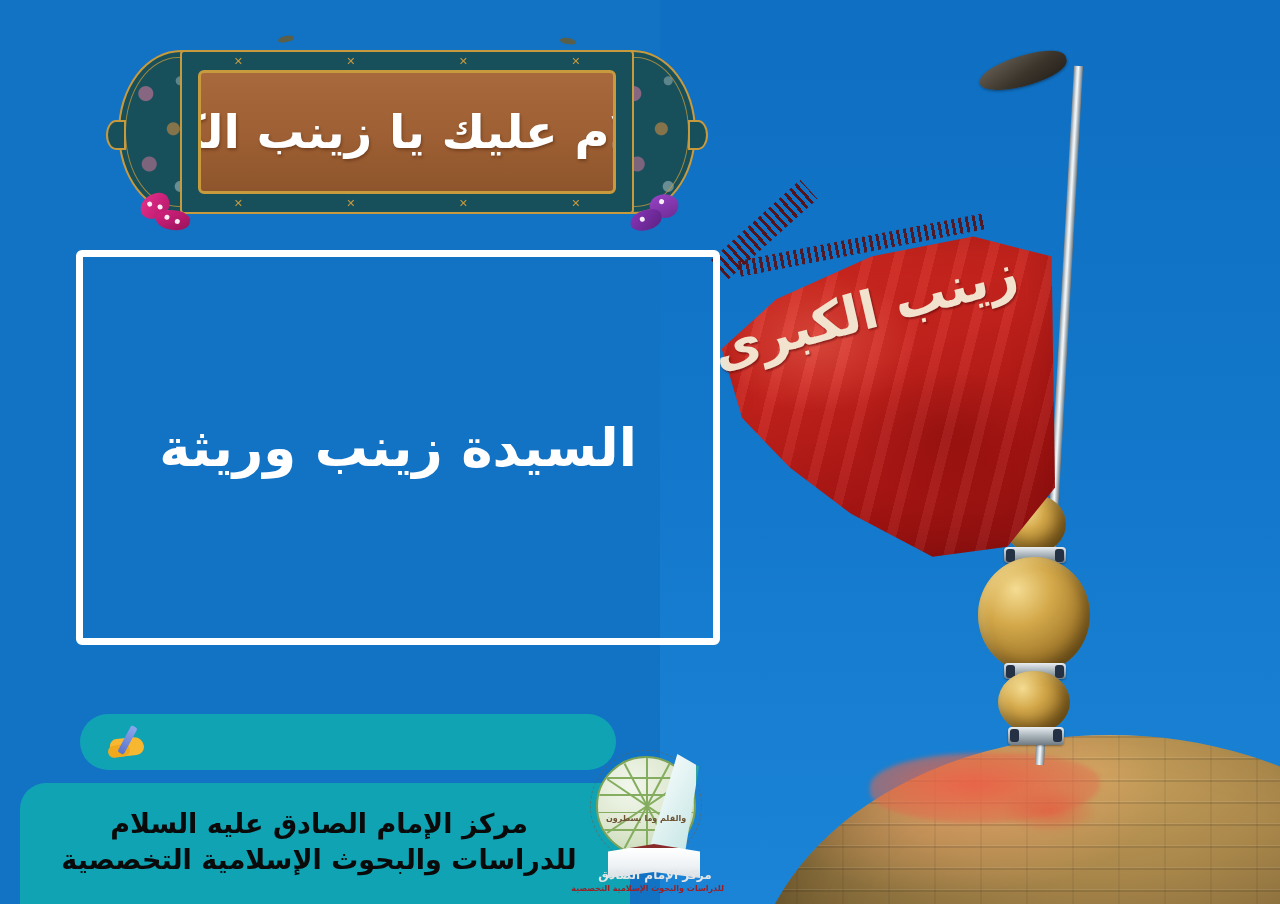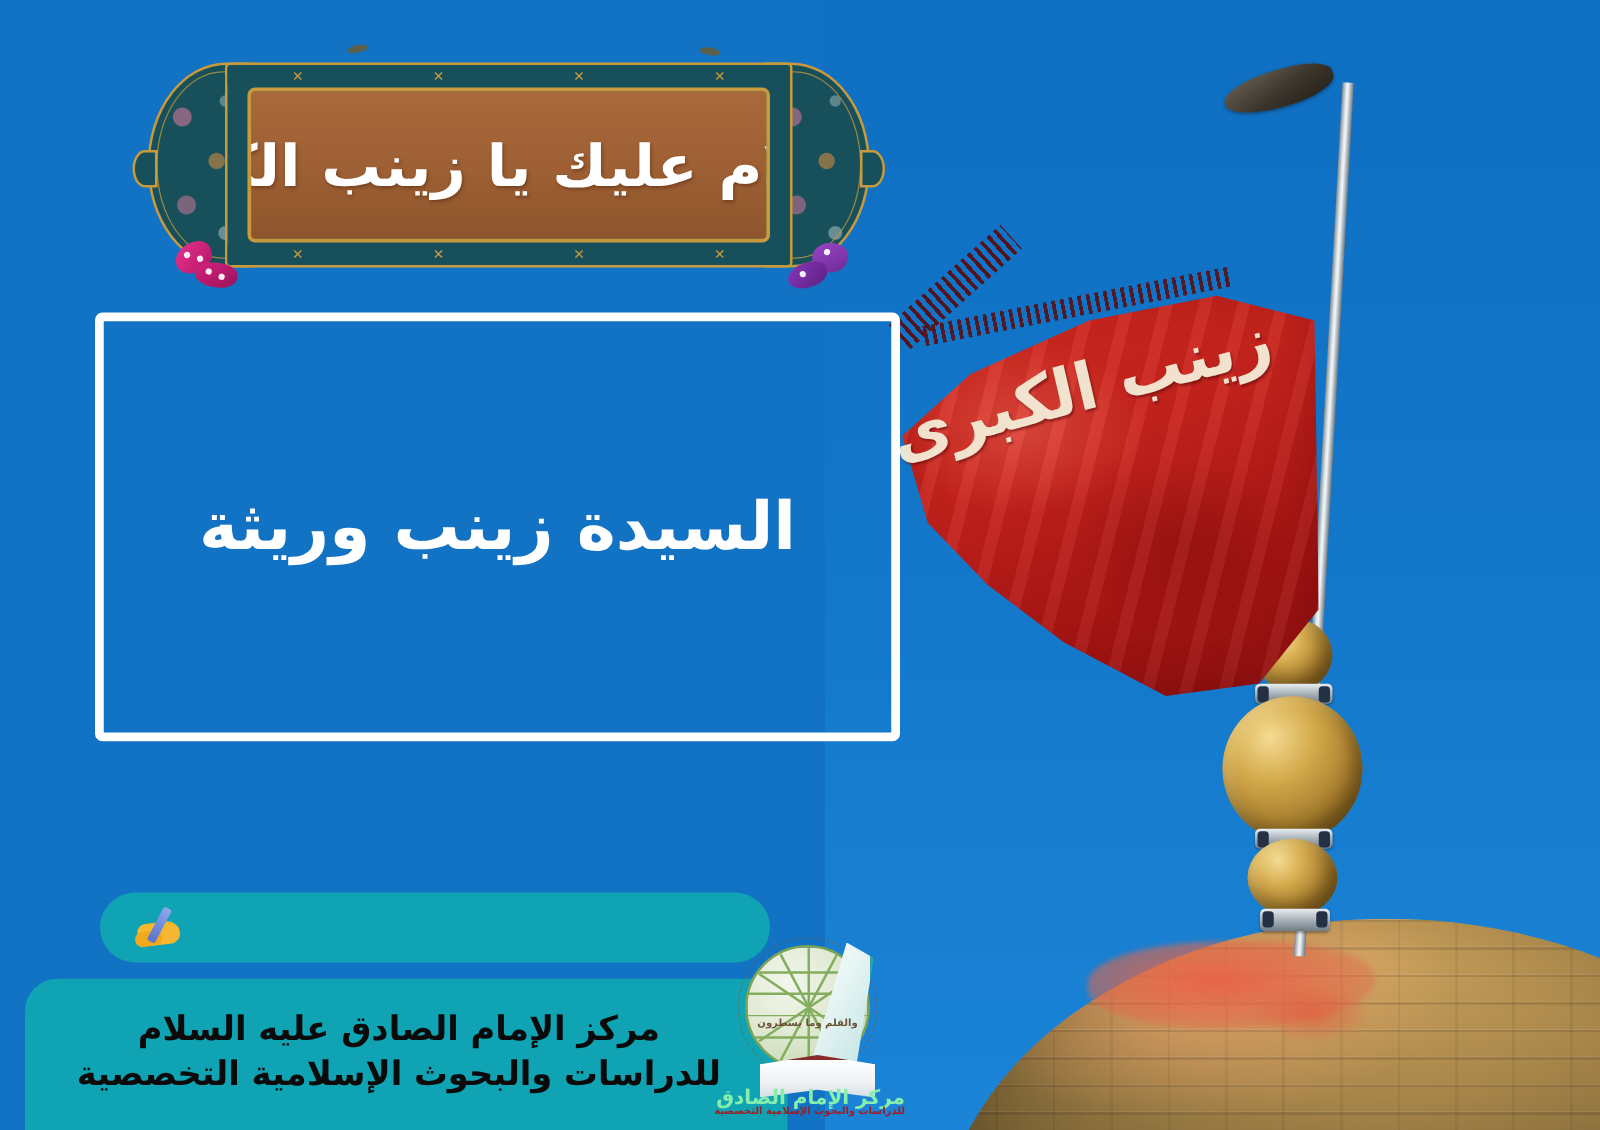--- a/index.html
+++ b/index.html
@@ -187,21 +187,21 @@
   .btf.pink .w1{left:0;top:0;width:30px;height:24px;background:linear-gradient(140deg,#e8318c,#b3176a);transform:rotate(-18deg);}
   .btf.pink .w2{left:16px;top:16px;width:34px;height:20px;background:linear-gradient(140deg,#d9237f,#97115a);transform:rotate(12deg);}
   .btf.purple{right:18px;top:150px;}
   .btf.purple .w1{right:0;top:0;width:28px;height:24px;background:linear-gradient(140deg,#9b45c9,#6c2a92);transform:rotate(16deg);}
   .btf.purple .w2{right:16px;top:16px;width:32px;height:20px;background:linear-gradient(140deg,#8a35bb,#5c2180);transform:rotate(-12deg);}
   .heart{position:absolute;width:5px;height:5px;background:#fff;border-radius:50%;opacity:.92;}
   .tinybird{position:absolute;width:16px;height:6px;background:#6b5a2a;border-radius:50% 50% 40% 40%;opacity:.8;}
 
   
   .titlebox{
-    position:absolute;left:76px;top:250px;width:644px;height:343px;
+    position:absolute;left:76px;top:250px;width:644px;height:395px;
     border:7px solid #ffffff;border-radius:6px;
     box-sizing:border-box;
     display:flex;flex-direction:column;justify-content:center;align-items:center;
     padding:10px 26px;
   }
   .titlebox .line{
     color:#ffffff;font-weight:700;font-size:53px;line-height:1.62;
     text-align:center;width:100%;white-space:nowrap;
     font-family:"DejaVu Sans","Liberation Sans",sans-serif;
   }
@@ -261,21 +261,21 @@
     position:absolute;left:4px;top:2px;width:110px;height:110px;border-radius:50%;
     border:1px dashed rgba(120,90,60,.5);
   }
   .logo .ringtxt{
     position:absolute;left:8px;top:66px;width:104px;text-align:center;
     color:#6b5334;font-size:8px;font-weight:700;white-space:nowrap;
     font-family:"DejaVu Sans","Liberation Sans",sans-serif;
   }
   .logo .l1{
     position:absolute;left:0;top:120px;width:138px;text-align:center;
-    color:#86efac;font-weight:700;font-size:16px;white-space:nowrap;
+    color:#e5e5e5;font-weight:700;font-size:12px;white-space:nowrap;
     font-family:"DejaVu Sans","Liberation Sans",sans-serif;
   }
   .logo .l2{
     position:absolute;left:0;top:136px;width:138px;text-align:center;
     color:#9b1f24;font-weight:700;font-size:8px;white-space:nowrap;
     font-family:"DejaVu Sans","Liberation Sans",sans-serif;
   }
 </style>
 </head>
 <body>

